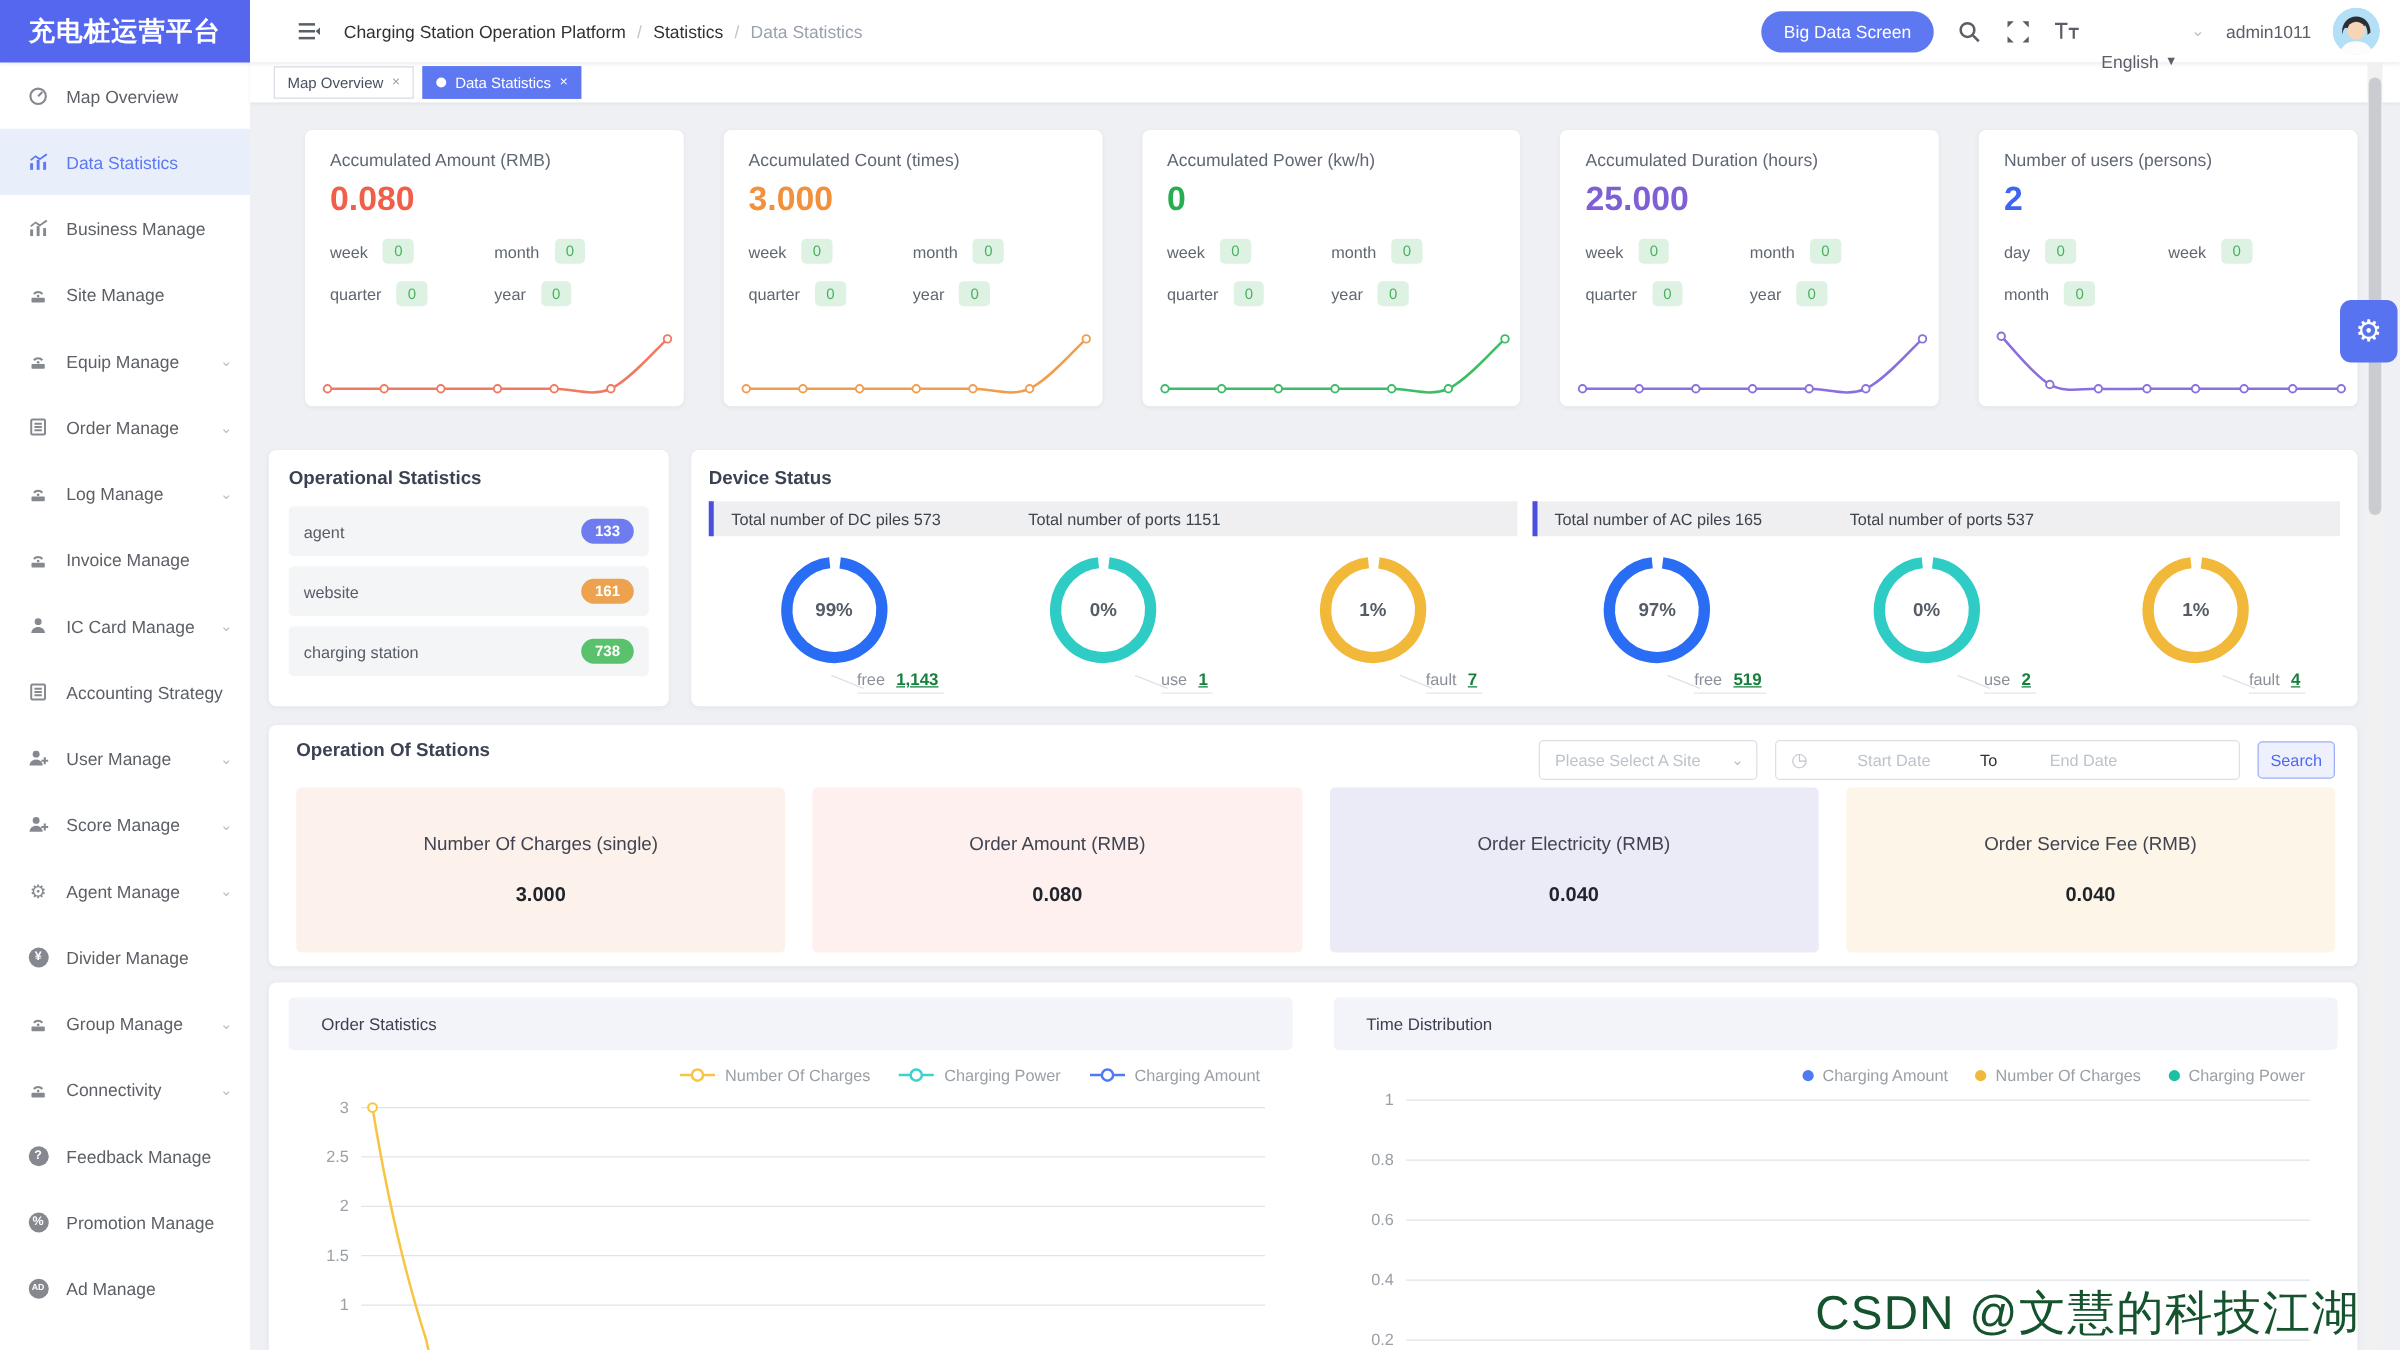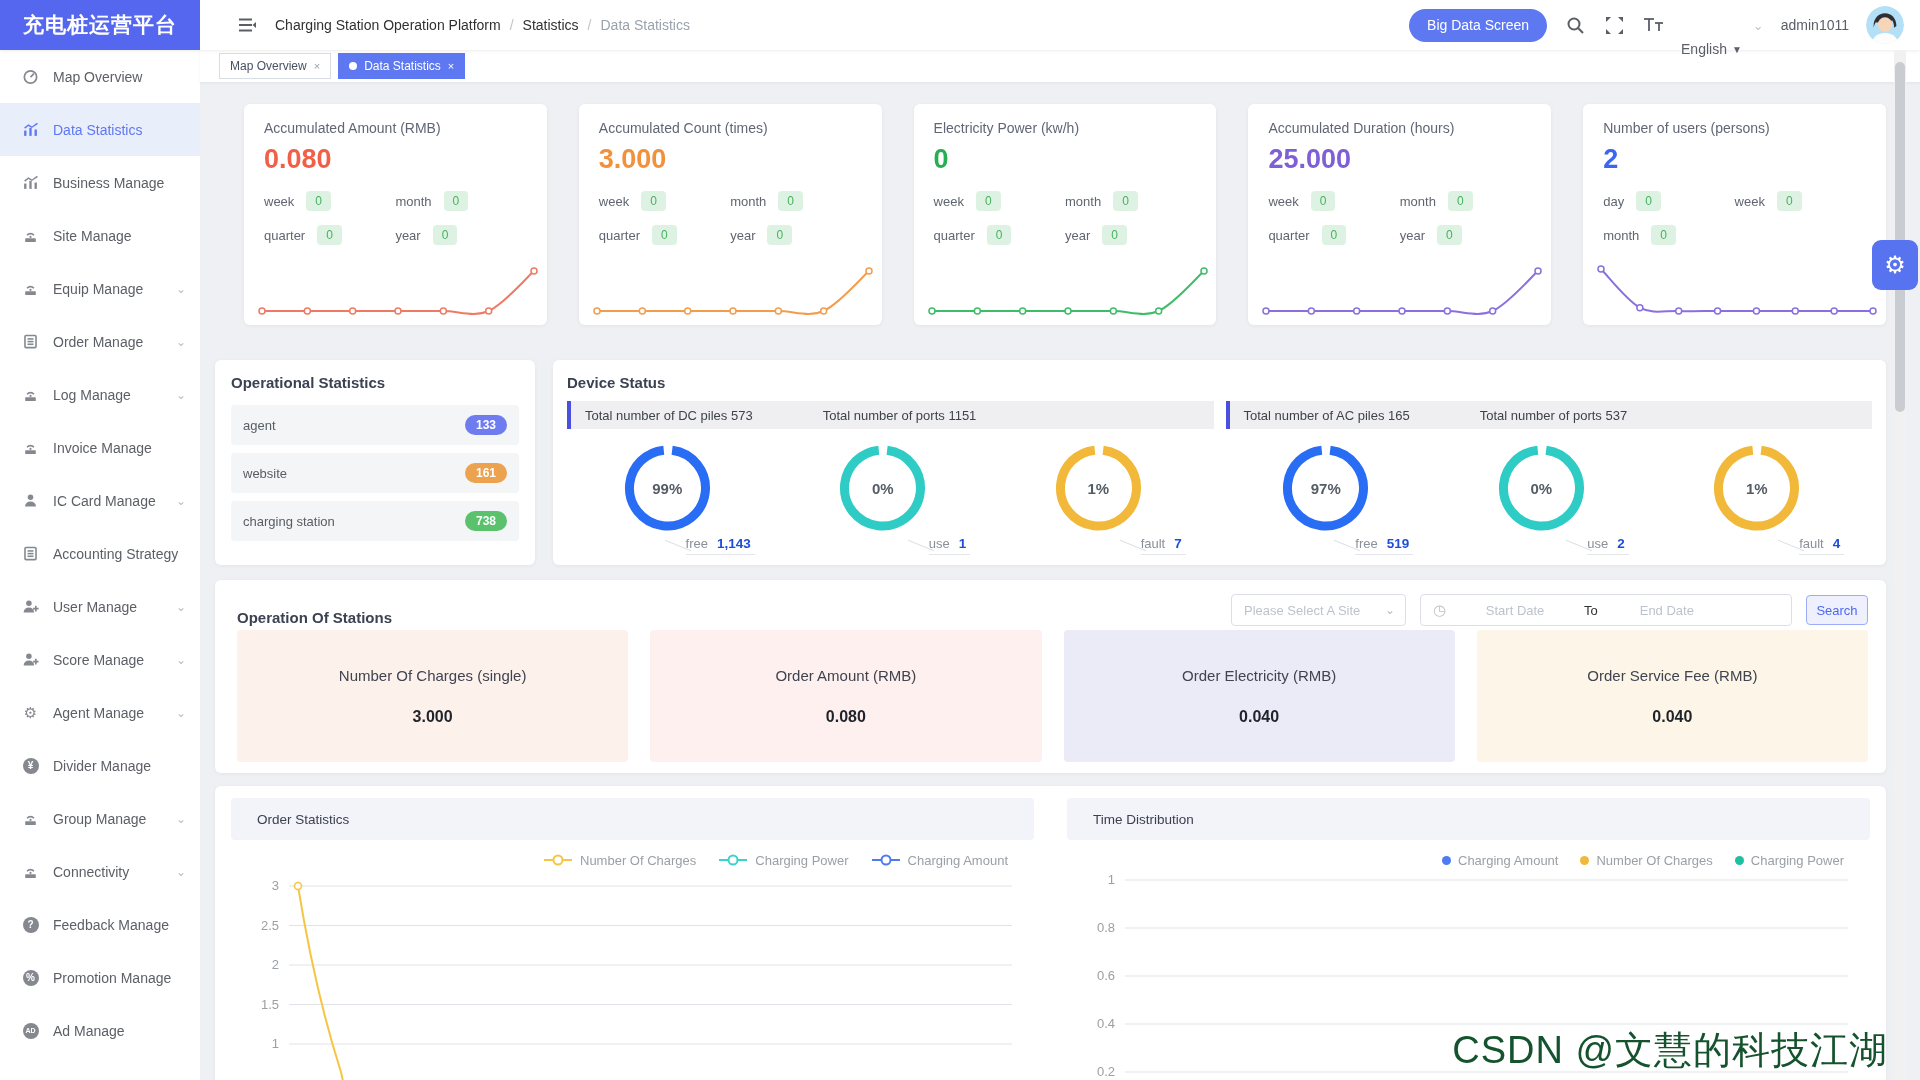--- a/index.html
+++ b/index.html
@@ -82,26 +82,26 @@
            font-size:13px; color:#3d434c; }
   .donut-row { display:flex; justify-content:space-around; margin-top:12px; }
   .donut { position:relative; width:160px; height:116px; }
   .donut svg { position:absolute; left:50%; transform:translateX(-58%); top:0; }
   .donut-pct { position:absolute; left:50%; transform:translateX(-58%); top:0; width:94px; height:94px;
                display:flex; align-items:center; justify-content:center;
                font-size:15px; font-weight:bold; color:#555c66; }
   .donut-tag { position:absolute; right:0; bottom:2px; font-size:13px; color:#8a9099;
                display:flex; align-items:baseline; gap:9px; padding:0 4px 3px 0;
                border-bottom:1px solid #e3e5e8; }
-  .donut-tag b { color:#1d4ed8; font-size:13.5px; }
+  .donut-tag b { color:#15803d; font-size:13.5px;text-decoration:underline; }
   .donut-tag::before { content:""; position:absolute; left:-22px; bottom:8px; width:28px;
                        border-top:1px solid #dfe1e5; transform:rotate(22deg); }
 
   .row3 { margin-top:15px; height:193px; padding:12px 18px 0 22px; }
-  .ops-head { display:flex; align-items:flex-end; height:34px; }
+  .ops-head { display:flex; align-items:flex-start; height:34px; }
   .ops-controls { margin-left:auto; display:flex; align-items:center; gap:14px; }
   .site-select { width:175px; height:32px; border:1px solid #dcdfe6; border-radius:4px;
                  display:flex; align-items:center; padding:0 10px 0 12px; cursor:pointer; background:#fff; }
   .site-select input { border:none; outline:none; width:100%; font-size:13px; color:#606266;
                        font-family:inherit; background:transparent; }
   .site-select .chev { color:#b8bec8; font-size:12px; }
   .date-range { width:372px; height:32px; border:1px solid #dcdfe6; border-radius:4px;
                 display:flex; align-items:center; padding:0 12px; gap:10px; background:#fff; }
   .date-range input { border:none; outline:none; width:118px; font-size:13px; color:#606266;
                       text-align:center; font-family:inherit; background:transparent; }
@@ -451,21 +451,21 @@
           <circle cx="6" cy="50" r="3" fill="#fff" stroke="#f29d4e" stroke-width="1.5"></circle>
           <circle cx="51.333333333333336" cy="50" r="3" fill="#fff" stroke="#f29d4e" stroke-width="1.5"></circle>
           <circle cx="96.66666666666667" cy="50" r="3" fill="#fff" stroke="#f29d4e" stroke-width="1.5"></circle>
           <circle cx="142" cy="50" r="3" fill="#fff" stroke="#f29d4e" stroke-width="1.5"></circle>
           <circle cx="187.33333333333334" cy="50" r="3" fill="#fff" stroke="#f29d4e" stroke-width="1.5"></circle>
           <circle cx="232.66666666666669" cy="50" r="3" fill="#fff" stroke="#f29d4e" stroke-width="1.5"></circle>
           <circle cx="278" cy="10.100000000000001" r="3" fill="#fff" stroke="#f29d4e" stroke-width="1.5"></circle>
         </svg>
       </div>
       <div class="card sum-card">
-        <div class="sum-title">Electricity Power (kw/h)</div>
+        <div class="sum-title">Accumulated Power (kw/h)</div>
         <div class="sum-value" style="color: rgb(39, 174, 82);">0</div>
         <div class="metrics">
           <div class="metric">
             <span>week</span>
             <span class="badge0">0</span>
           </div>
           <div class="metric">
             <span>month</span>
             <span class="badge0">0</span>
           </div>

